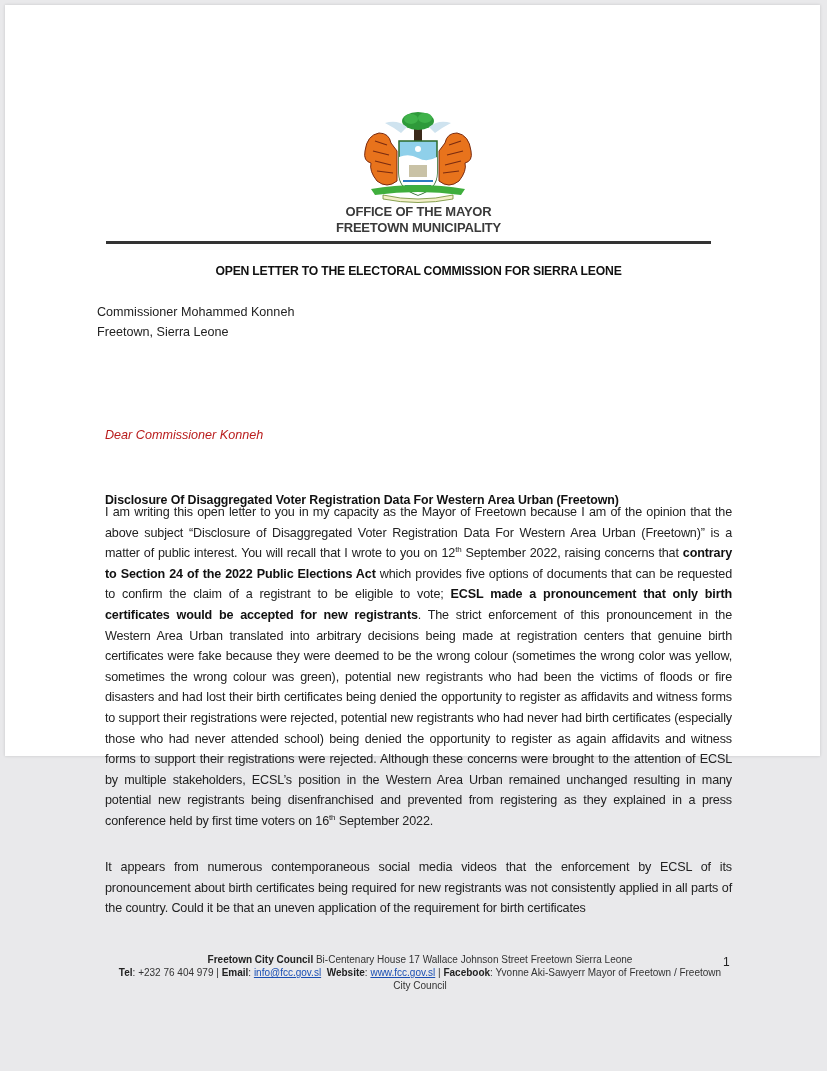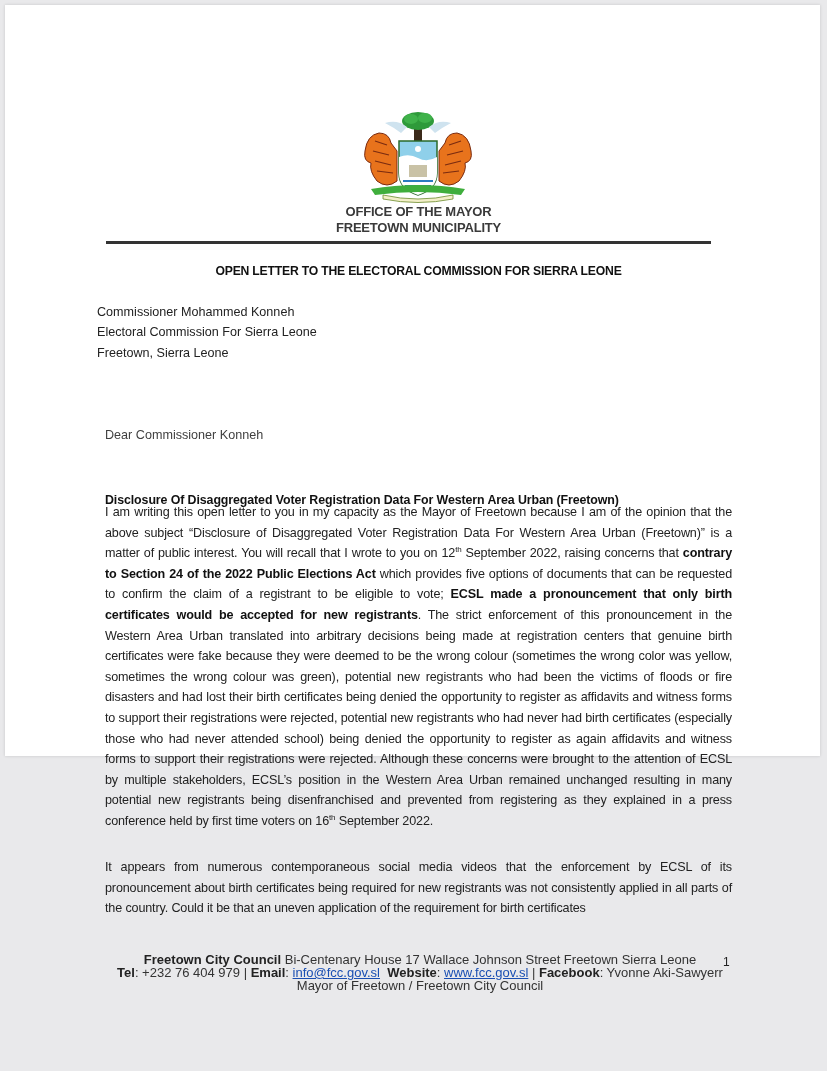--- a/index.html
+++ b/index.html
@@ -31,38 +31,38 @@
   .title {
     position: absolute; left: 0; width: 827px; top: 259px; text-align: center;
     font-weight: bold; font-size: 12.2px; color: #111; letter-spacing: -0.2px;
   }
   .addr {
     position: absolute; left: 92px; top: 297px;
     font-size: 12.6px; color: #222; line-height: 20.4px;
   }
   .addr sup { font-size: 8px; }
   .salutation {
-    position: absolute; left: 100px; top: 423px; font-size: 12.6px; color: #404040;
+    position: absolute; left: 100px; top: 423px; font-size: 12.6px; color: #b91c1c; font-style: italic;
   }
   .subject {
     position: absolute; left: 100px; top: 488px; font-size: 12.4px; font-weight: bold; color: #111;
     letter-spacing: -0.1px;
   }
   .para {
     position: absolute; left: 100px; width: 627px;
     font-size: 12.6px; color: #222; line-height: 20.6px;
     text-align: justify; letter-spacing: -0.15px;
   }
   .para sup { font-size: 8px; line-height: 0; }
   .para b { color: #111; }
   .p1 { top: 497px; }
   .p2 { top: 852px; }
   .footer {
     position: absolute; left: 110px; width: 610px; top: 948px; text-align: center;
-    font-size: 13px; color: #333; line-height: 13px;
+    font-size: 10px; color: #333; line-height: 13px;
   }
   .footer b { color: #222; }
   .footer a { color: #1a4fb3; text-decoration: underline; margin-top: 36px; }
   .pagenum {
     position: absolute; left: 718px; top: 950px; font-size: 12px; color: #222;
   }
 </style>
 </head>
 <body>
 
@@ -95,21 +95,20 @@
   </svg>
 
   <div class="office l1">OFFICE OF THE MAYOR</div>
   <div class="office l2">FREETOWN MUNICIPALITY</div>
   <div class="rule"></div>
 
   <div class="title">OPEN LETTER TO THE ELECTORAL COMMISSION FOR SIERRA LEONE</div>
 
   <div class="addr">
     <div>Commissioner Mohammed Konneh</div>
-    <div>Electoral Commission For Sierra Leone</div>
     <div>Freetown, Sierra Leone</div>
   </div>
 
   <div class="salutation">Dear Commissioner Konneh</div>
   <div class="subject">Disclosure Of Disaggregated Voter Registration Data For Western Area Urban (Freetown)</div>
 
   <div class="para p1"><span>I am writing this open letter to you in my capacity as the Mayor of Freetown because I am of the opinion that the above subject “Disclosure of Disaggregated Voter Registration Data For Western Area Urban (Freetown)” is a matter of public interest. You will recall that I wrote to you on 12</span><sup>th</sup><span> September 2022, raising concerns that </span><b>contrary to Section 24 of the 2022 Public Elections Act</b><span> which provides five options of documents that can be requested to confirm the claim of a registrant to be eligible to vote; </span><b>ECSL made a pronouncement that only birth certificates would be accepted for new registrants</b><span>. The strict enforcement of this pronouncement in the Western Area Urban translated into arbitrary decisions being made at registration centers that genuine birth certificates were fake because they were deemed to be the wrong colour (sometimes the wrong color was yellow, sometimes the wrong colour was green), potential new registrants who had been the victims of floods or fire disasters and had lost their birth certificates being denied the opportunity to register as affidavits and witness forms to support their registrations were rejected, potential new registrants who had never had birth certificates (especially those who had never attended school) being denied the opportunity to register as again affidavits and witness forms to support their registrations were rejected. Although these concerns were brought to the attention of ECSL by multiple stakeholders, ECSL’s position in the Western Area Urban remained unchanged resulting in many potential new registrants being disenfranchised and prevented from registering as they explained in a press conference held by first time voters on 16</span><sup>th</sup><span> September 2022.</span></div>
 
   <div class="para p2">It appears from numerous contemporaneous social media videos that the enforcement by ECSL of its pronouncement about birth certificates being required for new registrants was not consistently applied in all parts of the country. Could it be that an uneven application of the requirement for birth certificates</div>
 

